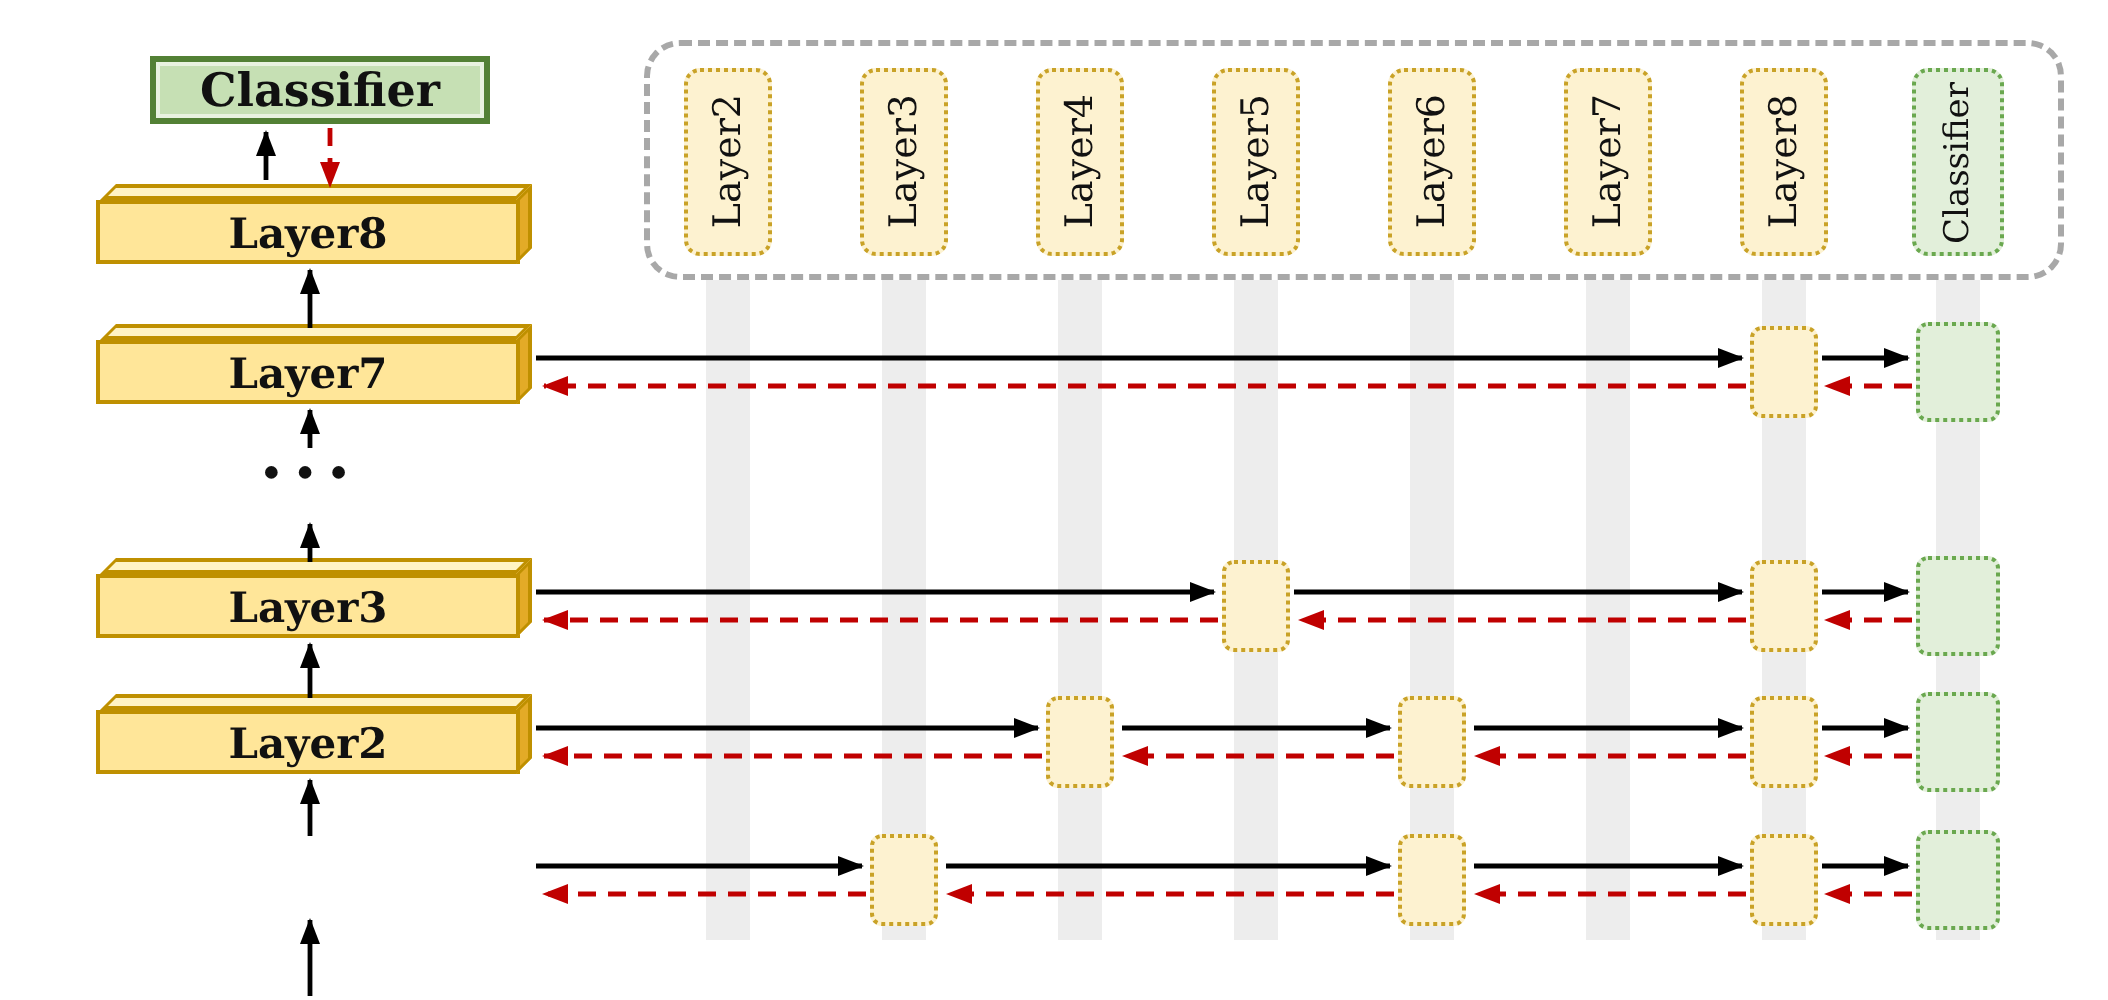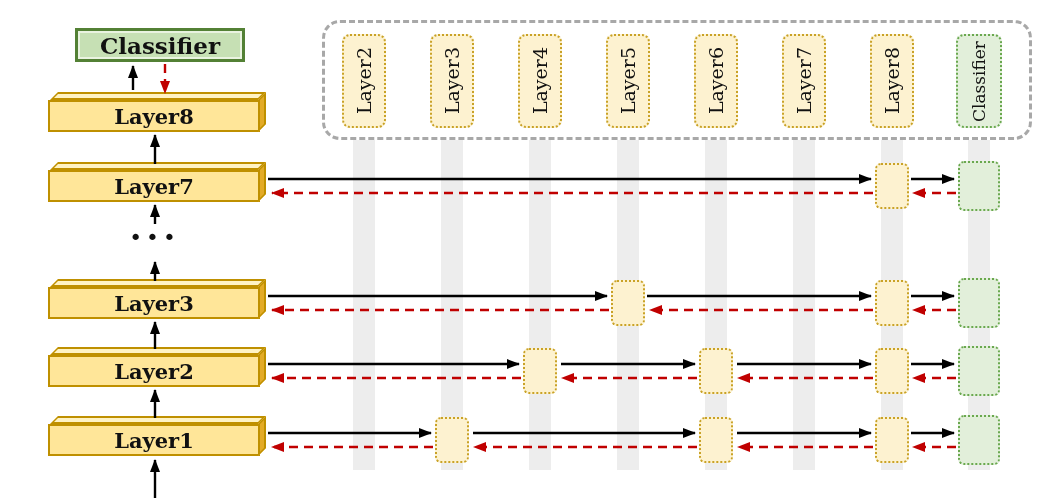--- a/index.html
+++ b/index.html
@@ -123,23 +123,20 @@
   <div class="layer3d" style="top:170px">
       <span>Layer7</span>
     </div>
   <div class="dots">···</div>
   <div class="layer3d" style="top:287px">
       <span>Layer3</span>
     </div>
   <div class="layer3d" style="top:355px">
       <span>Layer2</span>
     </div>
-  <div class="layer3d" style="top:424px">
-      <span>Layer1</span>
-    </div>
 
   <div class="mini" style="left:875px; top:163px"></div>
   <div class="mini green" style="left:958px; top:161px"></div>
 
   <div class="mini" style="left:611px; top:280px"></div>
   <div class="mini" style="left:875px; top:280px"></div>
   <div class="mini green" style="left:958px; top:278px"></div>
 
   <div class="mini" style="left:523px; top:348px"></div>
   <div class="mini" style="left:699px; top:348px"></div>

